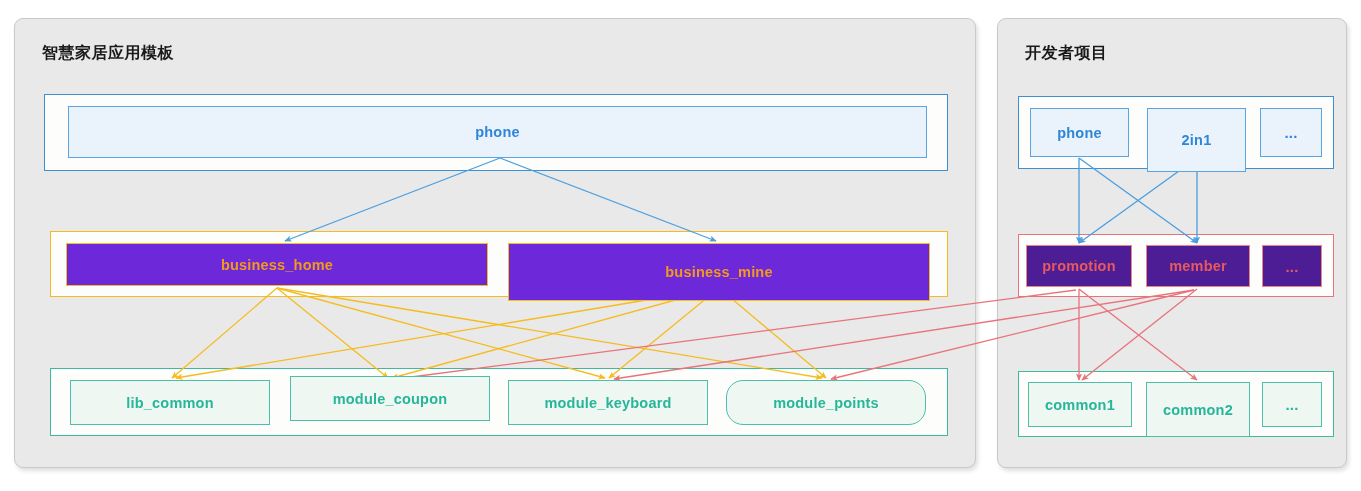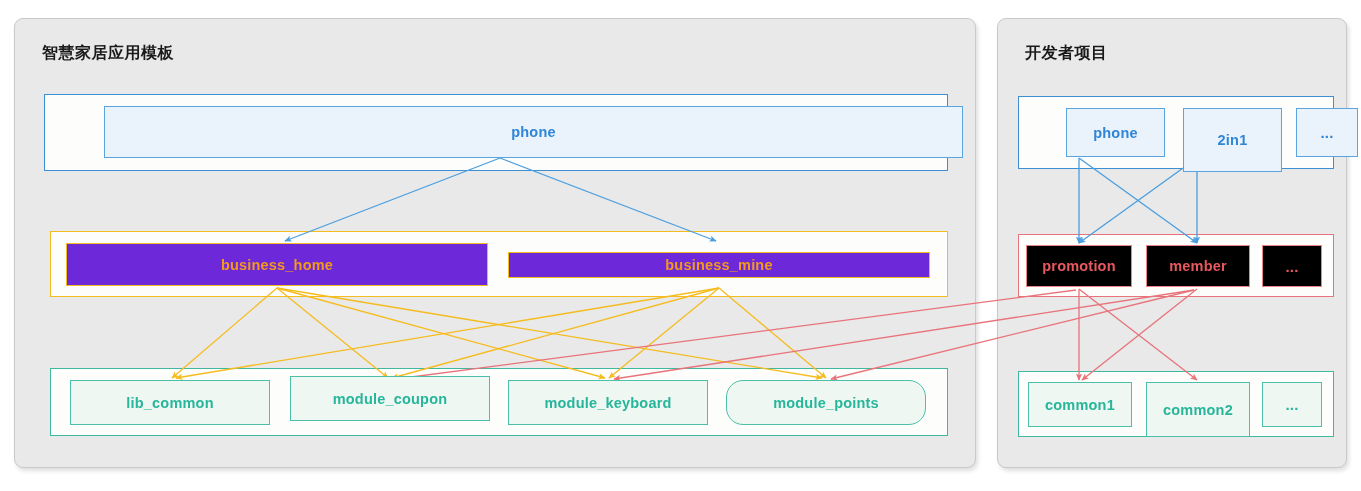--- a/index.html
+++ b/index.html
@@ -58,35 +58,34 @@
     font-weight: bold;
     border-width: 1.3px;
     border-style: solid;
     letter-spacing: 0.2px;
     white-space: nowrap;
   }
   .node-blue {
     border-color: #5aa4e0;
     background: #eaf3fc;
     color: #2f86d8;
-    margin-left: 36px;
   }
   .node-amber {
     border-color: #f5bc1f;
     background: #6d28d9;
     color: #f49a18;
   }
   .node-green {
     border-color: #4cbfa8;
     background: #eef7f2;
     color: #27b69a;
   }
   .node-red {
     border-color: #ea8489;
-    background: #000000;
+    background: #4c1d95;
     color: #e8595f;
   }
   .node.ellipsis { font-size: 15px; }
 
   
   #edges {
     position: absolute;
     left: 0;
     top: 0;
     width: 1361px;
@@ -142,21 +141,21 @@
       <line x1="1079" y1="289" x2="1079" y2="380" stroke="#e8737a" stroke-width="1.3" marker-end="url(#ah-red)"></line>
       <line x1="1079" y1="289" x2="1197" y2="380" stroke="#e8737a" stroke-width="1.3" marker-end="url(#ah-red)"></line>
       <line x1="1197" y1="289" x2="1082" y2="380" stroke="#e8737a" stroke-width="1.3" marker-end="url(#ah-red)"></line>
       <line x1="1076" y1="290" x2="396" y2="379" stroke="#e8737a" stroke-width="1.3" marker-end="url(#ah-red)"></line>
       <line x1="1194" y1="290" x2="614" y2="379" stroke="#e8737a" stroke-width="1.3" marker-end="url(#ah-red)"></line>
       <line x1="1194" y1="290" x2="831" y2="379" stroke="#e8737a" stroke-width="1.3" marker-end="url(#ah-red)"></line>
     </svg>
   <div id="nodes-host">
       <div class="node node-blue" style="left: 68px; top: 106px; width: 859px; height: 52px;">phone</div>
       <div class="node node-amber" style="left: 66px; top: 243px; width: 422px; height: 43px;">business_home</div>
-      <div class="node node-amber" style="left: 508px; top: 243px; width: 422px; height: 26px; margin-top: 9px;">business_mine</div>
+      <div class="node node-amber" style="left: 508px; top: 243px; width: 422px; height: 58px;">business_mine</div>
       <div class="node node-green" style="left: 70px; top: 380px; width: 200px; height: 45px;">lib_common</div>
       <div class="node node-green" style="left: 290px; top: 376px; width: 200px; height: 45px;">module_coupon</div>
       <div class="node node-green" style="left: 508px; top: 380px; width: 200px; height: 45px;">module_keyboard</div>
       <div class="node node-green" style="left: 726px; top: 380px; width: 200px; height: 45px; border-radius: 17px;">module_points</div>
       <div class="node node-blue" style="left: 1030px; top: 108px; width: 99px; height: 49px;">phone</div>
       <div class="node node-blue" style="left: 1147px; top: 108px; width: 99px; height: 64px;">2in1</div>
       <div class="node node-blue ellipsis" style="left: 1260px; top: 108px; width: 62px; height: 49px;">...</div>
       <div class="node node-red" style="left: 1026px; top: 245px; width: 106px; height: 42px;">promotion</div>
       <div class="node node-red" style="left: 1146px; top: 245px; width: 104px; height: 42px;">member</div>
       <div class="node node-red ellipsis" style="left: 1262px; top: 245px; width: 60px; height: 42px;">...</div>

